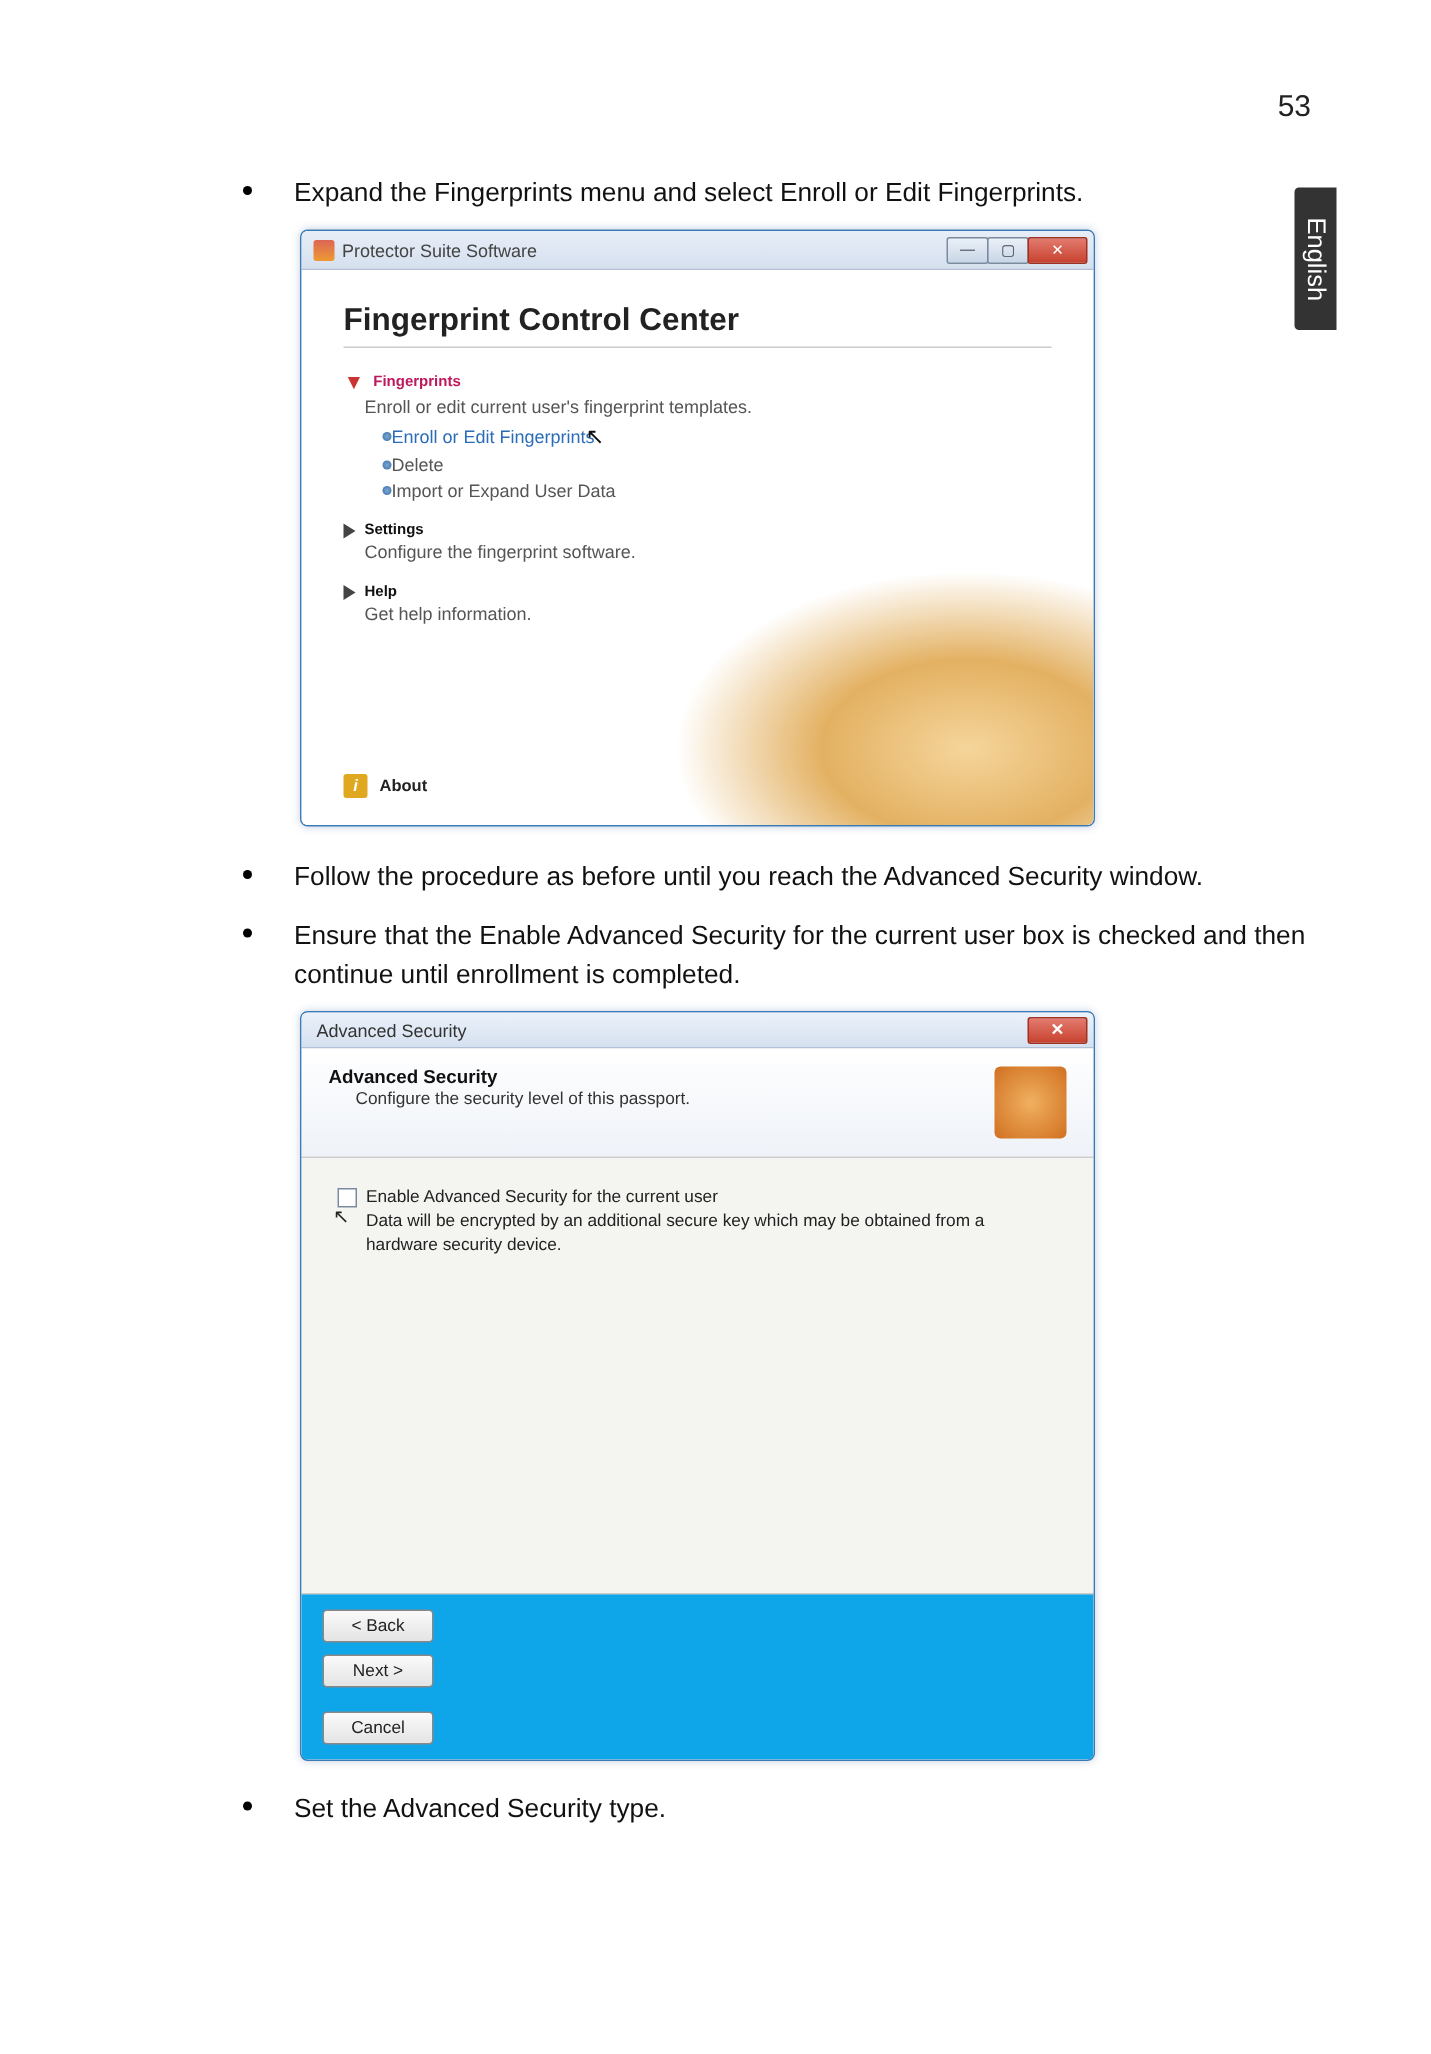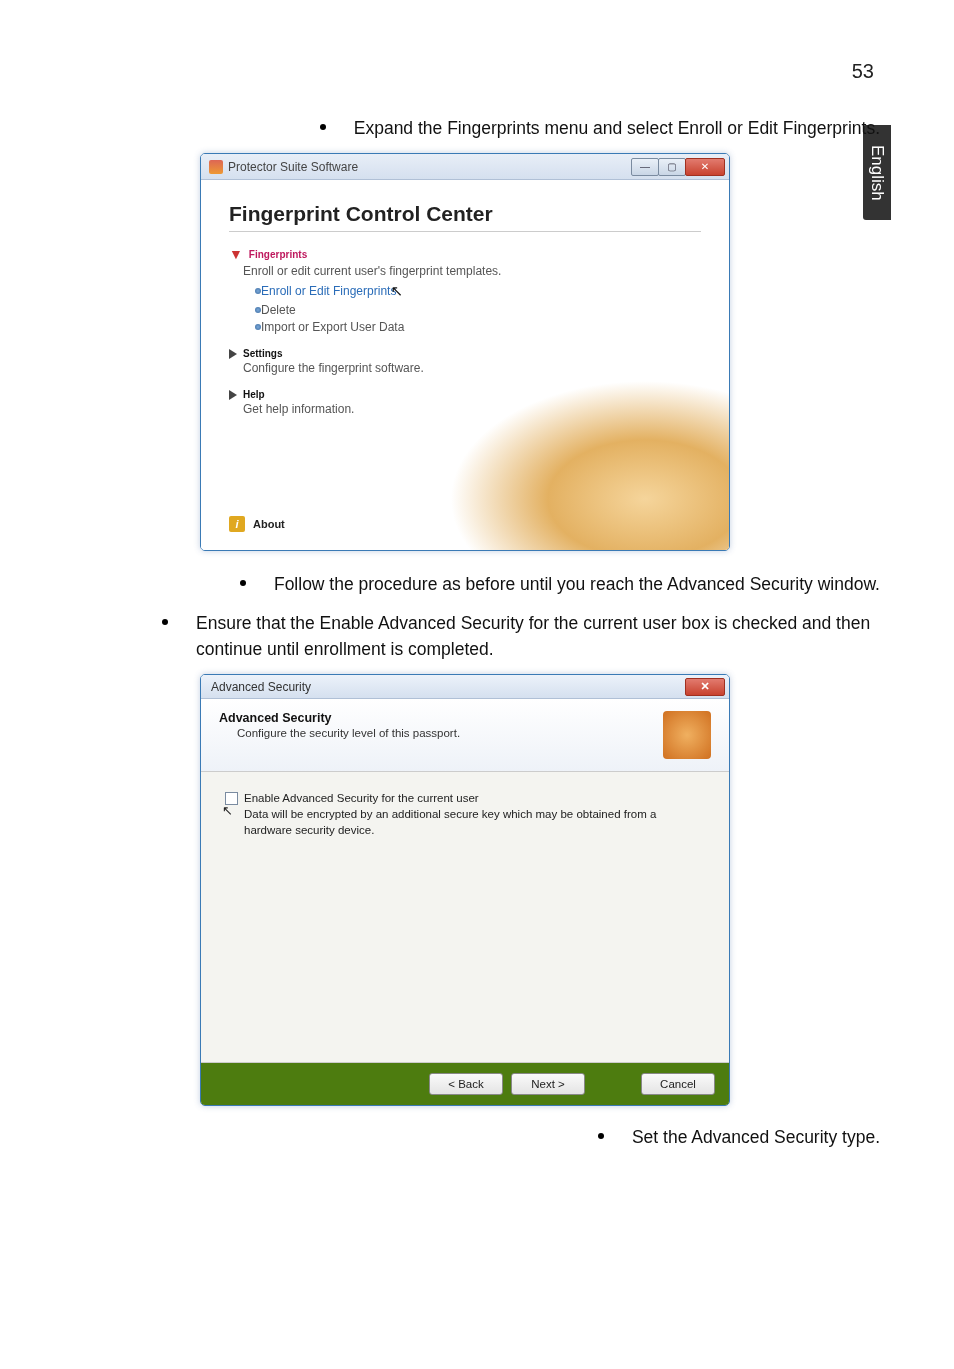--- a/index.html
+++ b/index.html
@@ -36,21 +36,20 @@
     .content {
       position: absolute;
       top: 115px;
       left: 140px;
       width: 740px;
     }
     .bullet-item {
       display: flex;
       margin-bottom: 12px;
       margin-left: 22px;
-      justify-content: flex-end;
     }
     .bullet-dot {
       width: 6px;
       height: 6px;
       background: #000;
       border-radius: 50%;
       margin-top: 9px;
       margin-right: 28px;
       flex-shrink: 0;
     }
@@ -252,26 +251,27 @@
       position: absolute;
       font-size: 13px;
       margin-left: -4px; margin-top: 10px;
     }
     .win2-desc2 {
       margin-left: 19px;
       margin-top: 2px;
       line-height: 1.35;
     }
     .win2-footer {
-      background: #4d7c0f;
+      background: #0ea5e9;
       border-top: 1px solid #ccc;
       padding: 10px 14px;
       display: flex;
       justify-content: flex-end;
       gap: 8px;
+      flex-direction: column;
     }
     .win2-footer .gap { width: 40px; }
     .wiz-btn {
       width: 74px; height: 22px;
       border: 1px solid #888;
       background: linear-gradient(#fafafa,#e4e4e4);
       border-radius: 3px;
       font-size: 11.5px;
       display:flex;align-items:center;justify-content:center;
       color:#222;
@@ -315,21 +315,21 @@
             <div class="sub-dot"></div>
             <span class="sub-link">Enroll or Edit Fingerprints</span>
             <span class="cursor-hand" style="position:static;margin-left:-6px;">↖</span>
           </div>
           <div class="sub-item">
             <div class="sub-dot"></div>
             <span class="sub-plain">Delete</span>
           </div>
           <div class="sub-item">
             <div class="sub-dot"></div>
-            <span class="sub-plain">Import or Export User Data</span>
+            <span class="sub-plain">Import or Expand User Data</span>
           </div>
         </div>
       </div>
 
       <div class="section">
         <div class="section-head">
           <div class="arrow-icon"></div>
           <span class="section-label-bold">Settings</span>
         </div>
         <div class="section-desc">Configure the fingerprint software.</div>

